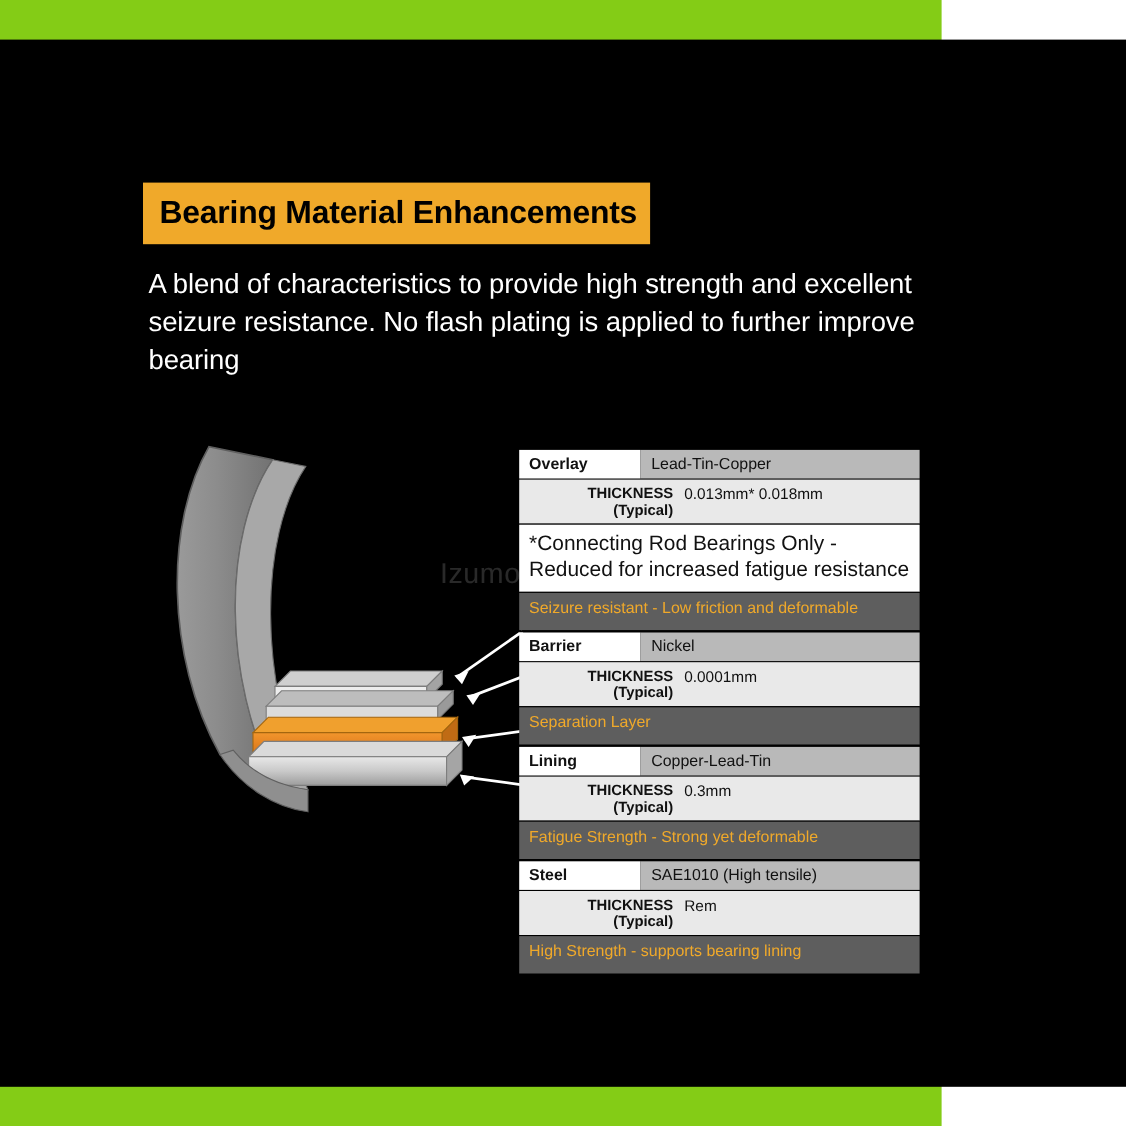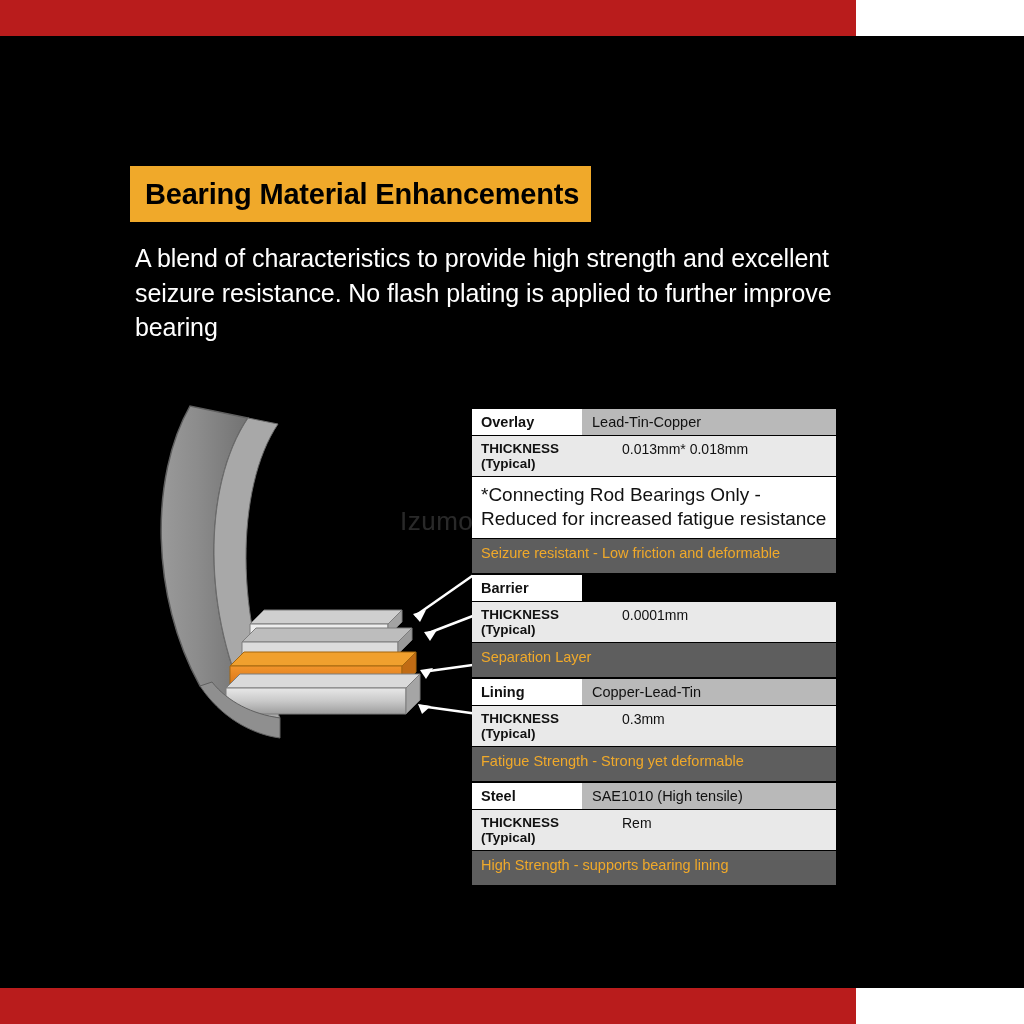--- a/index.html
+++ b/index.html
@@ -10,21 +10,21 @@
   body {
     width: 1024px;
     height: 1024px;
     font-family: "Liberation Sans", sans-serif;
     overflow: hidden;
   }
   #stage {
     position: relative;
     width: 856px;
     height: 1024px;
-    background: #b91c1c;
+    background: #84cc16;
   }
   #panel {
     position: absolute;
     left: 0px;
     top: 36px;
     width: 1024px;
     height: 952px;
     background: #000000;
     overflow: hidden;
   }
@@ -121,20 +121,21 @@
     background: #e9e9e9;
   }
   .row-thick .cell-label,
   .row-thick .cell-value {
     background: transparent;
   }
   .row-thick .cell-label {
     width: 140px;
     flex: 0 0 140px;
     font-size: 13.5px;
+    text-align: right;
   }
   .row-thick .cell-value {
     font-size: 14px;
     font-weight: normal;
   }
   .row-note {
     background: #ffffff;
     padding: 6px 0 7px 9px;
     font-size: 19px;
     color: #111111;
@@ -254,20 +255,21 @@
       </div>
       <div class="divider-thin"></div>
       <div class="row-note" style="white-space: pre-line;">*Connecting Rod Bearings Only -
 Reduced for increased fatigue resistance</div>
       <div class="divider-thin"></div>
       <div class="row-prop">Seizure resistant - Low friction and deformable</div>
       <div class="divider"></div>
 
       <div class="row row-layer">
         <div class="cell-label">Barrier</div>
+        <div class="cell-value">Nickel</div>
       </div>
       <div class="divider-thin"></div>
       <div class="row row-thick">
         <div class="cell-label">THICKNESS (Typical)</div>
         <div class="cell-value">0.0001mm</div>
       </div>
       <div class="divider-thin"></div>
       <div class="row-prop">Separation Layer</div>
       <div class="divider"></div>
 

